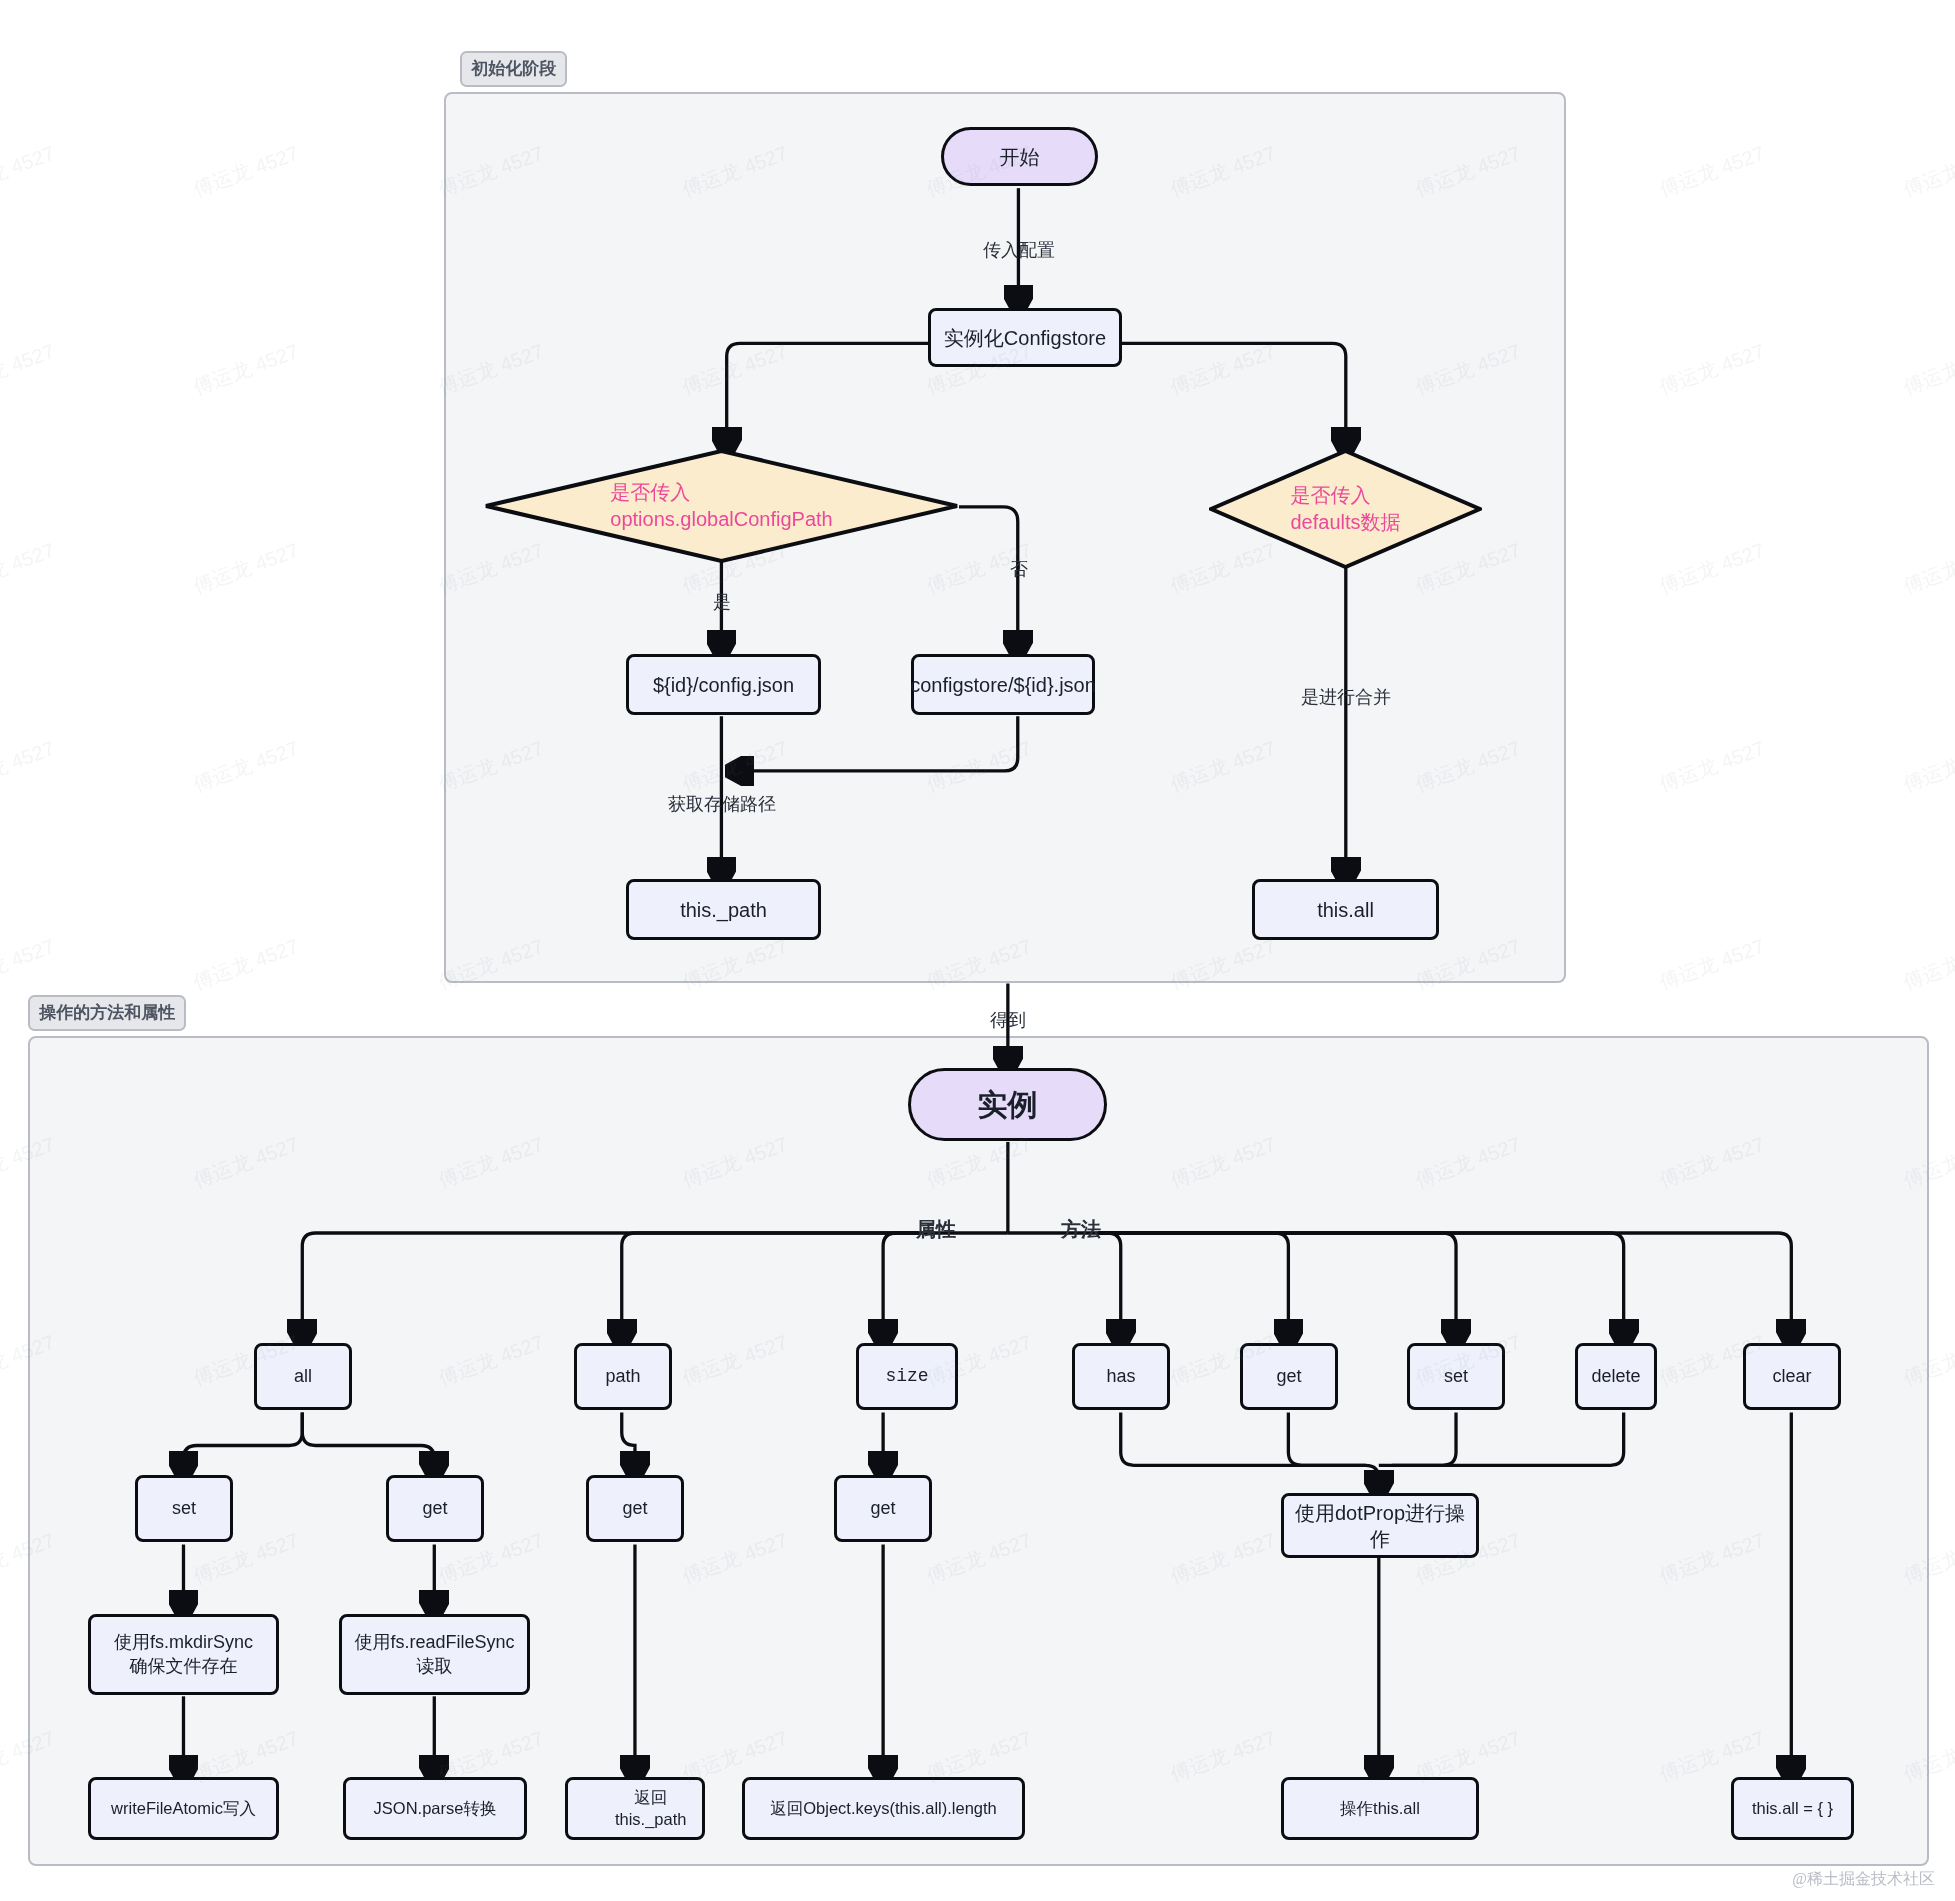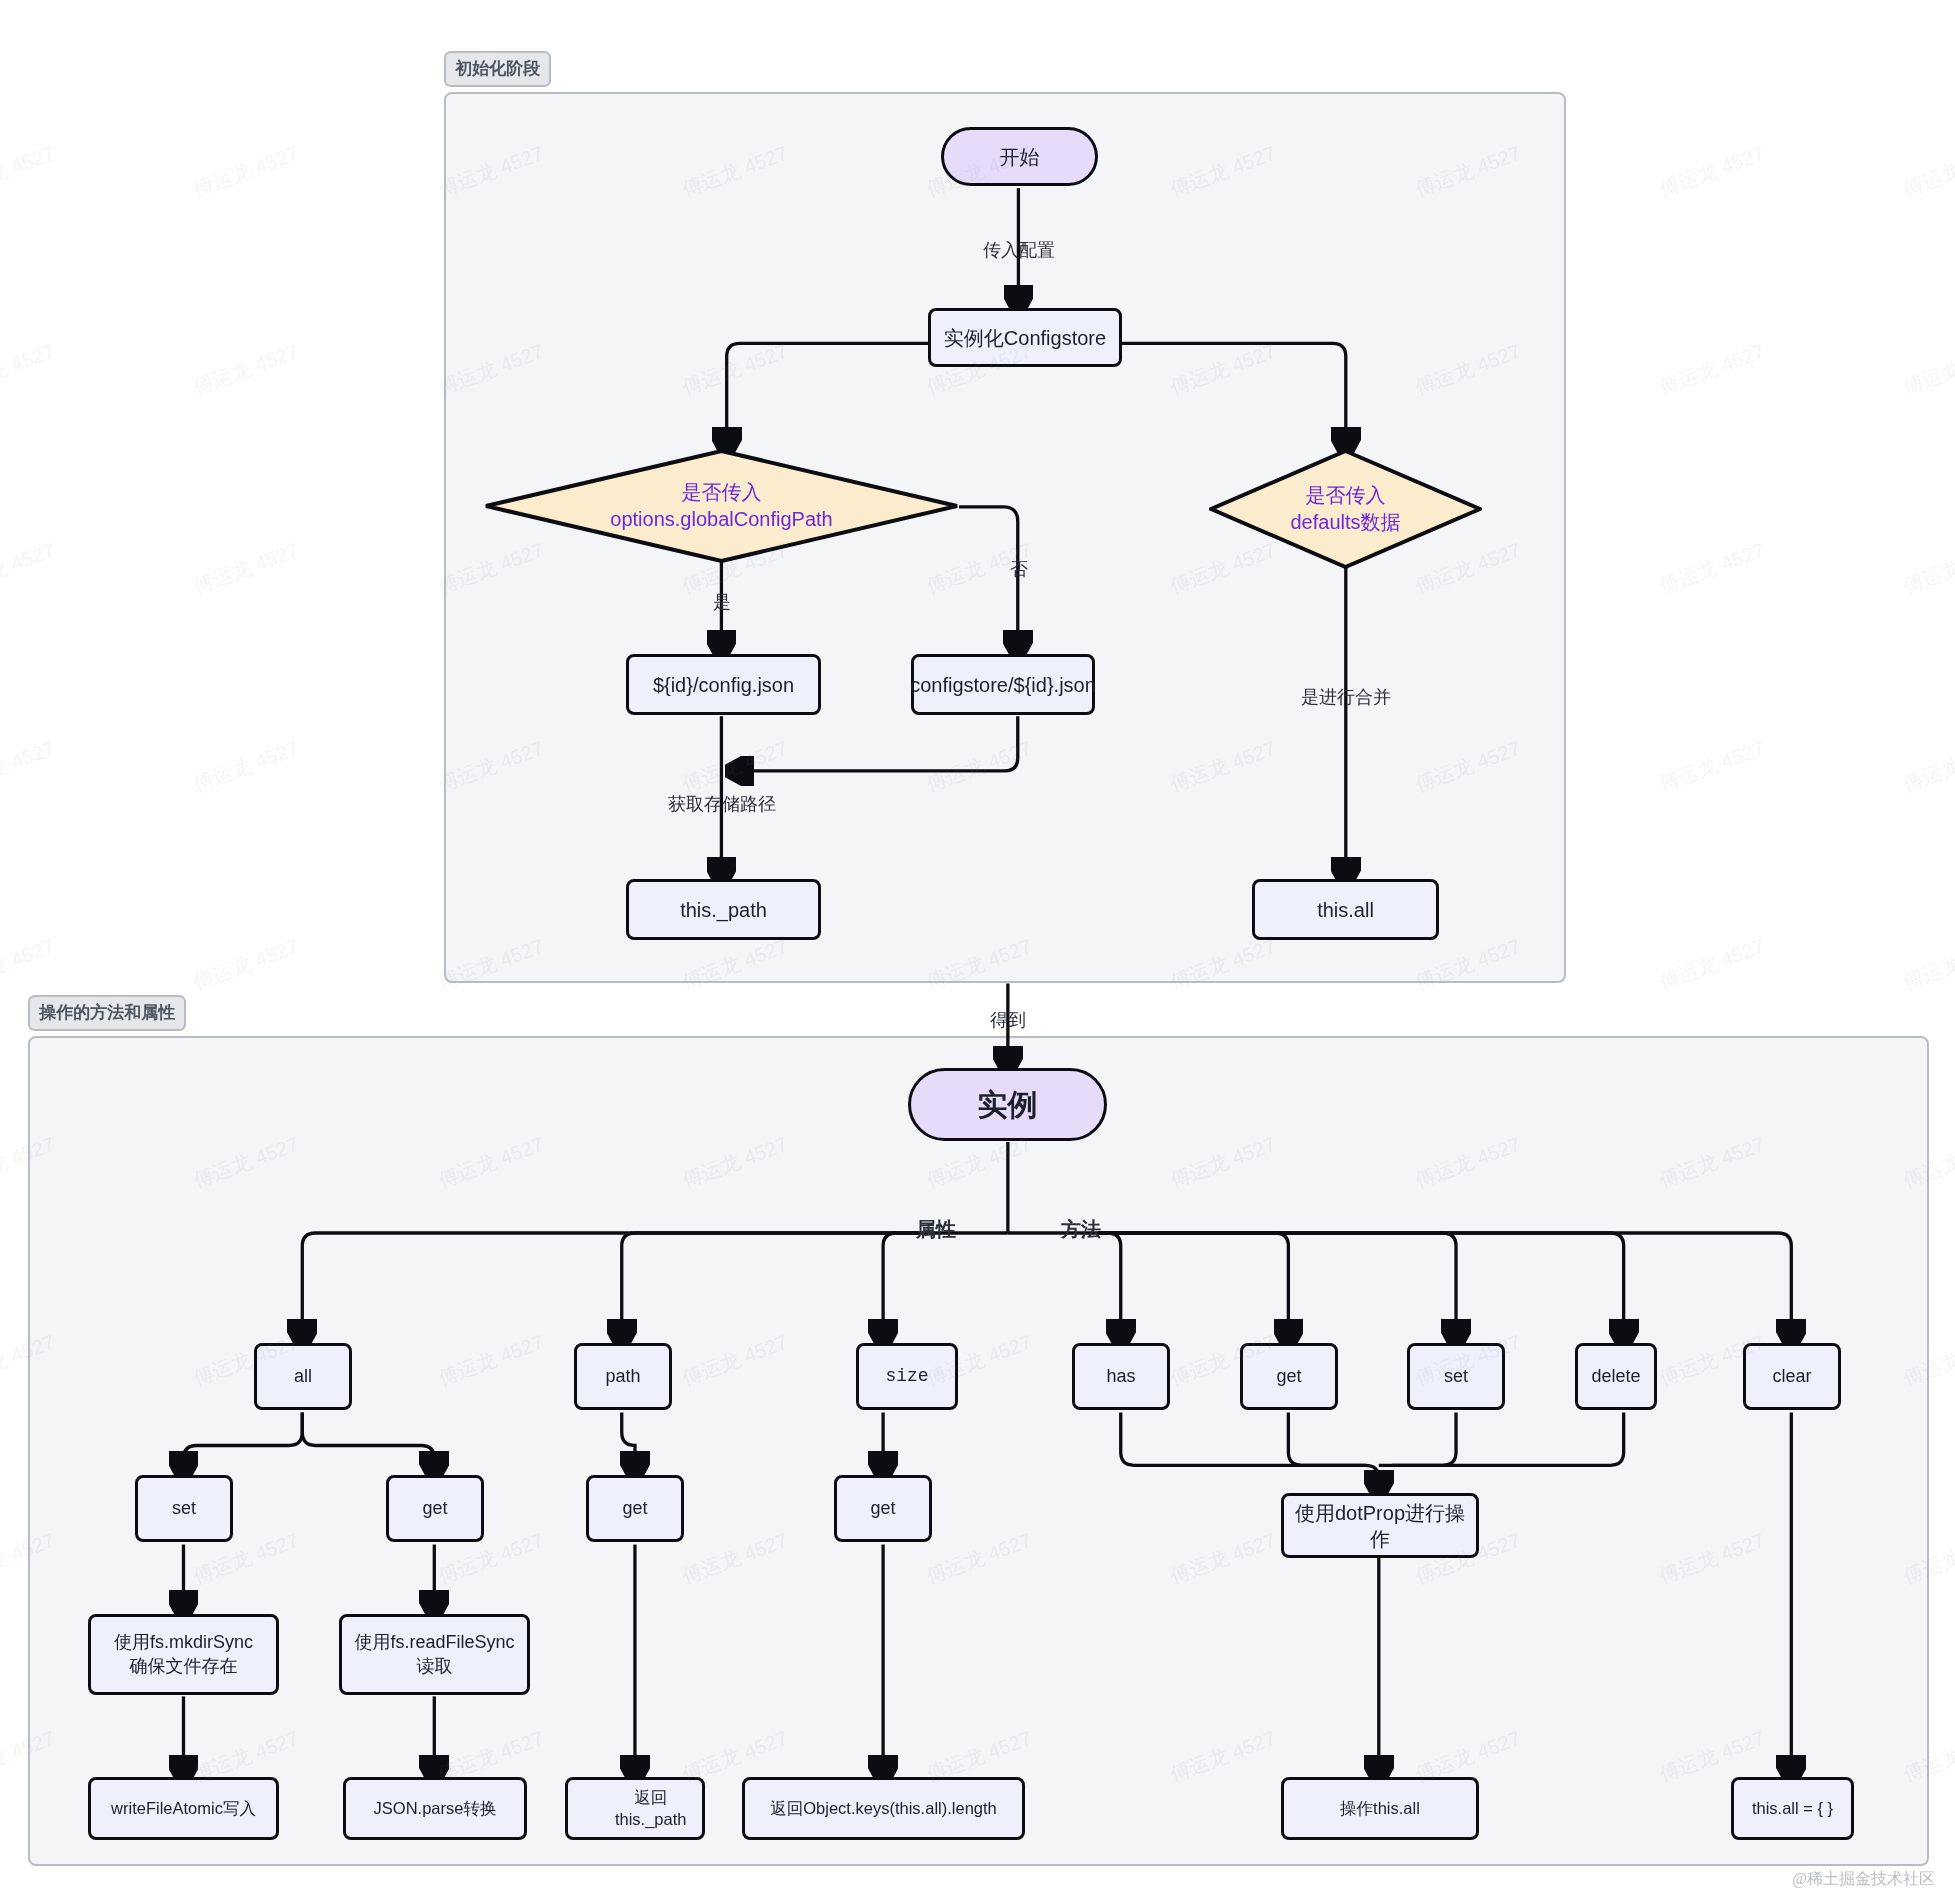--- a/index.html
+++ b/index.html
@@ -52,22 +52,22 @@
     border-radius:659px;
   }
   .node.stadium.big{font-size:30px;font-weight:bold;}
   .node.small{font-size:18px;}
   .node.tiny{font-size:16.5px;}
 
   
   .diamond{
     position:absolute;
     display:flex;align-items:center;justify-content:center;
-    text-align:center;
-    color:#6d28d9;
+    text-align:left;
+    color:#ec4899;
     font-size:20px;
     line-height:1.35;
     white-space:pre-line;
     z-index:3;
   }
   .diamond .dshape{
     position:absolute;left:0;top:0;width:100%;height:100%;
     z-index:-1;
   }
   .diamond .dtext{position:relative;z-index:2;}
@@ -201,21 +201,21 @@
       <div class="wm" style="left: 436px; top: 1743px;">傅运龙 4527</div>
       <div class="wm" style="left: 680px; top: 1743px;">傅运龙 4527</div>
       <div class="wm" style="left: 924px; top: 1743px;">傅运龙 4527</div>
       <div class="wm" style="left: 1168px; top: 1743px;">傅运龙 4527</div>
       <div class="wm" style="left: 1413px; top: 1743px;">傅运龙 4527</div>
       <div class="wm" style="left: 1657px; top: 1743px;">傅运龙 4527</div>
       <div class="wm" style="left: 1901px; top: 1743px;">傅运龙 4527</div>
     </div>
 
   <div class="subgraph" style="left:444px;top:92px;width:1122px;height:891px;"></div>
-  <div class="subgraph-label" style="left:444px;top:51px;">初始化阶段</div>
+  <div class="subgraph-label" style="left:460px;top:51px;">初始化阶段</div>
 
   <div class="subgraph" style="left:28px;top:1036px;width:1901px;height:830px;"></div>
   <div class="subgraph-label" style="left:28px;top:995px;">操作的方法和属性</div>
 
   <svg class="edges" viewBox="0 0 2962 2880">
     <defs>
       <marker id="ah" markerWidth="9" markerHeight="9" refX="6.2" refY="4.5" orient="auto" markerUnits="strokeWidth">
         <path d="M0,0.6 L7.2,4.5 L0,8.4 z" fill="#0b0d12" stroke="none"></path>
       </marker>
     </defs>

